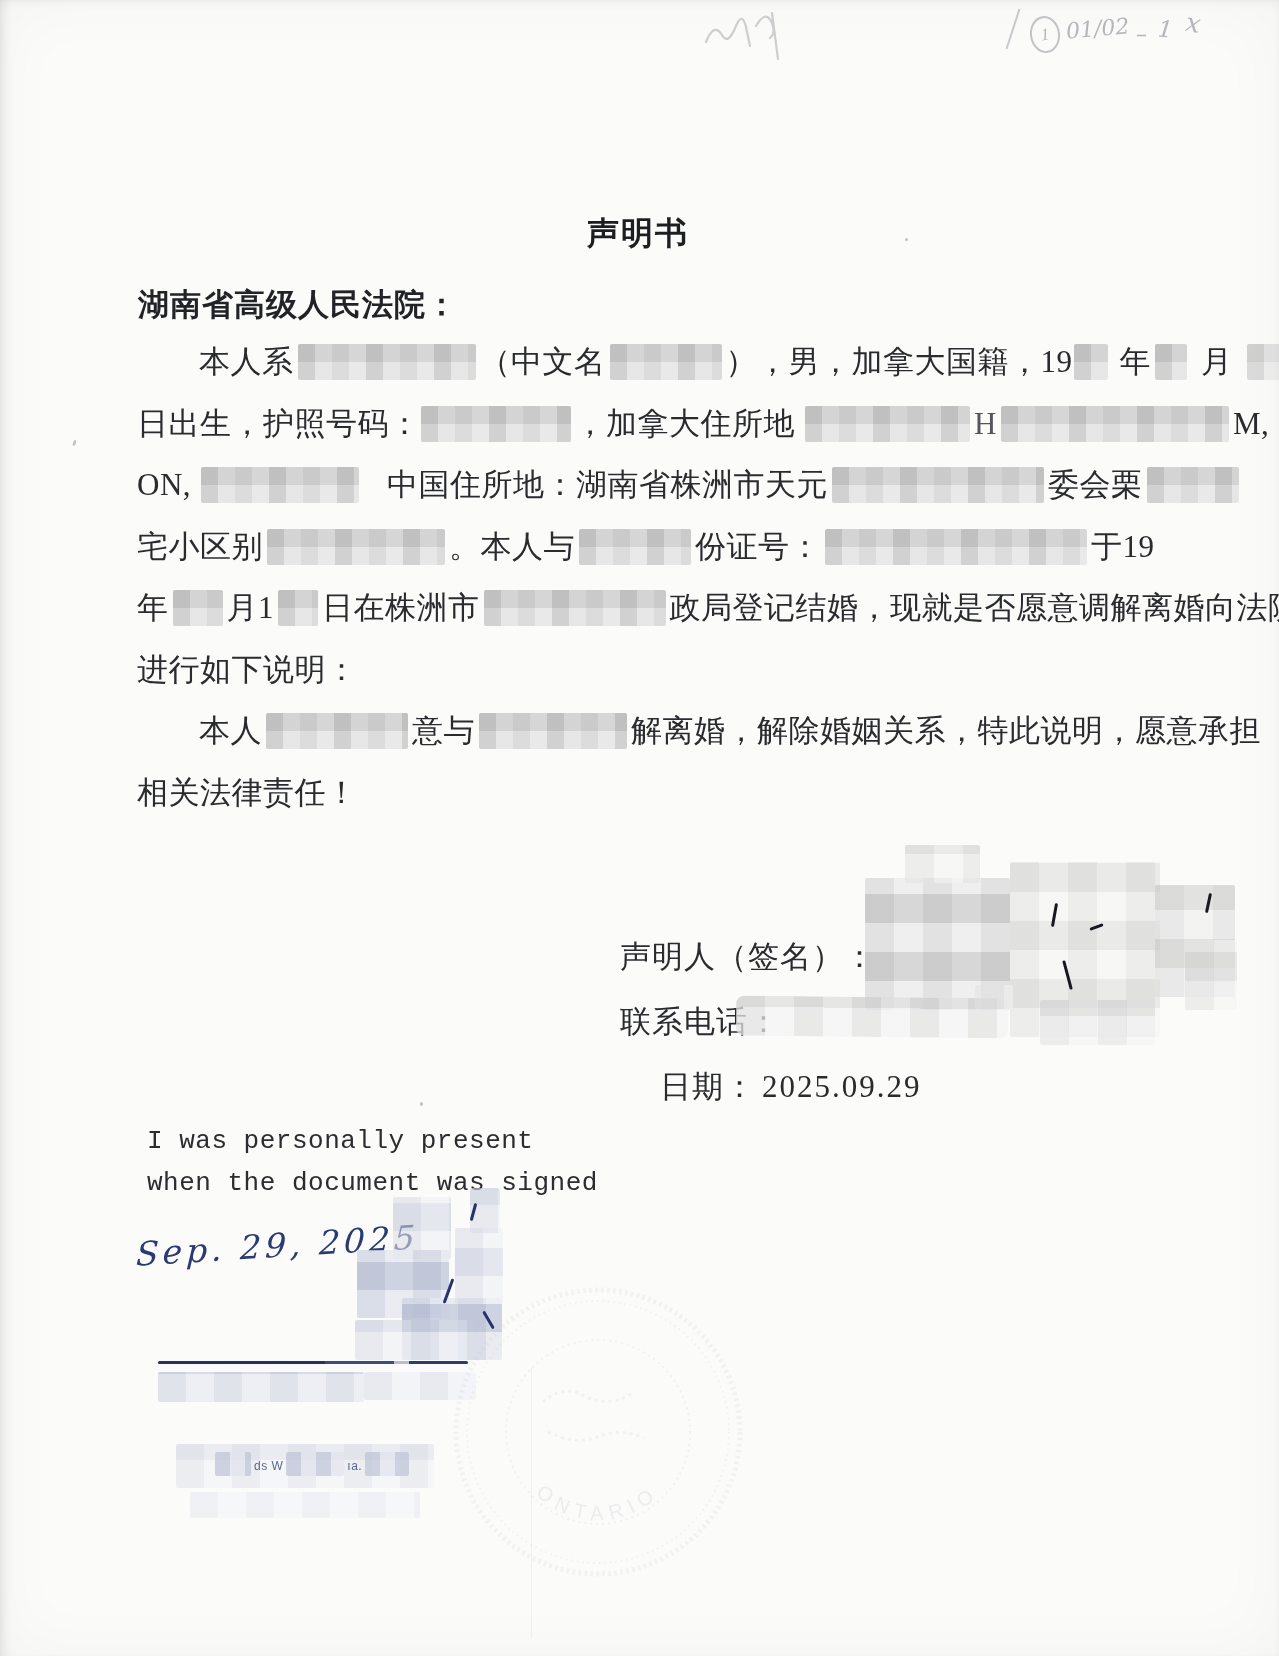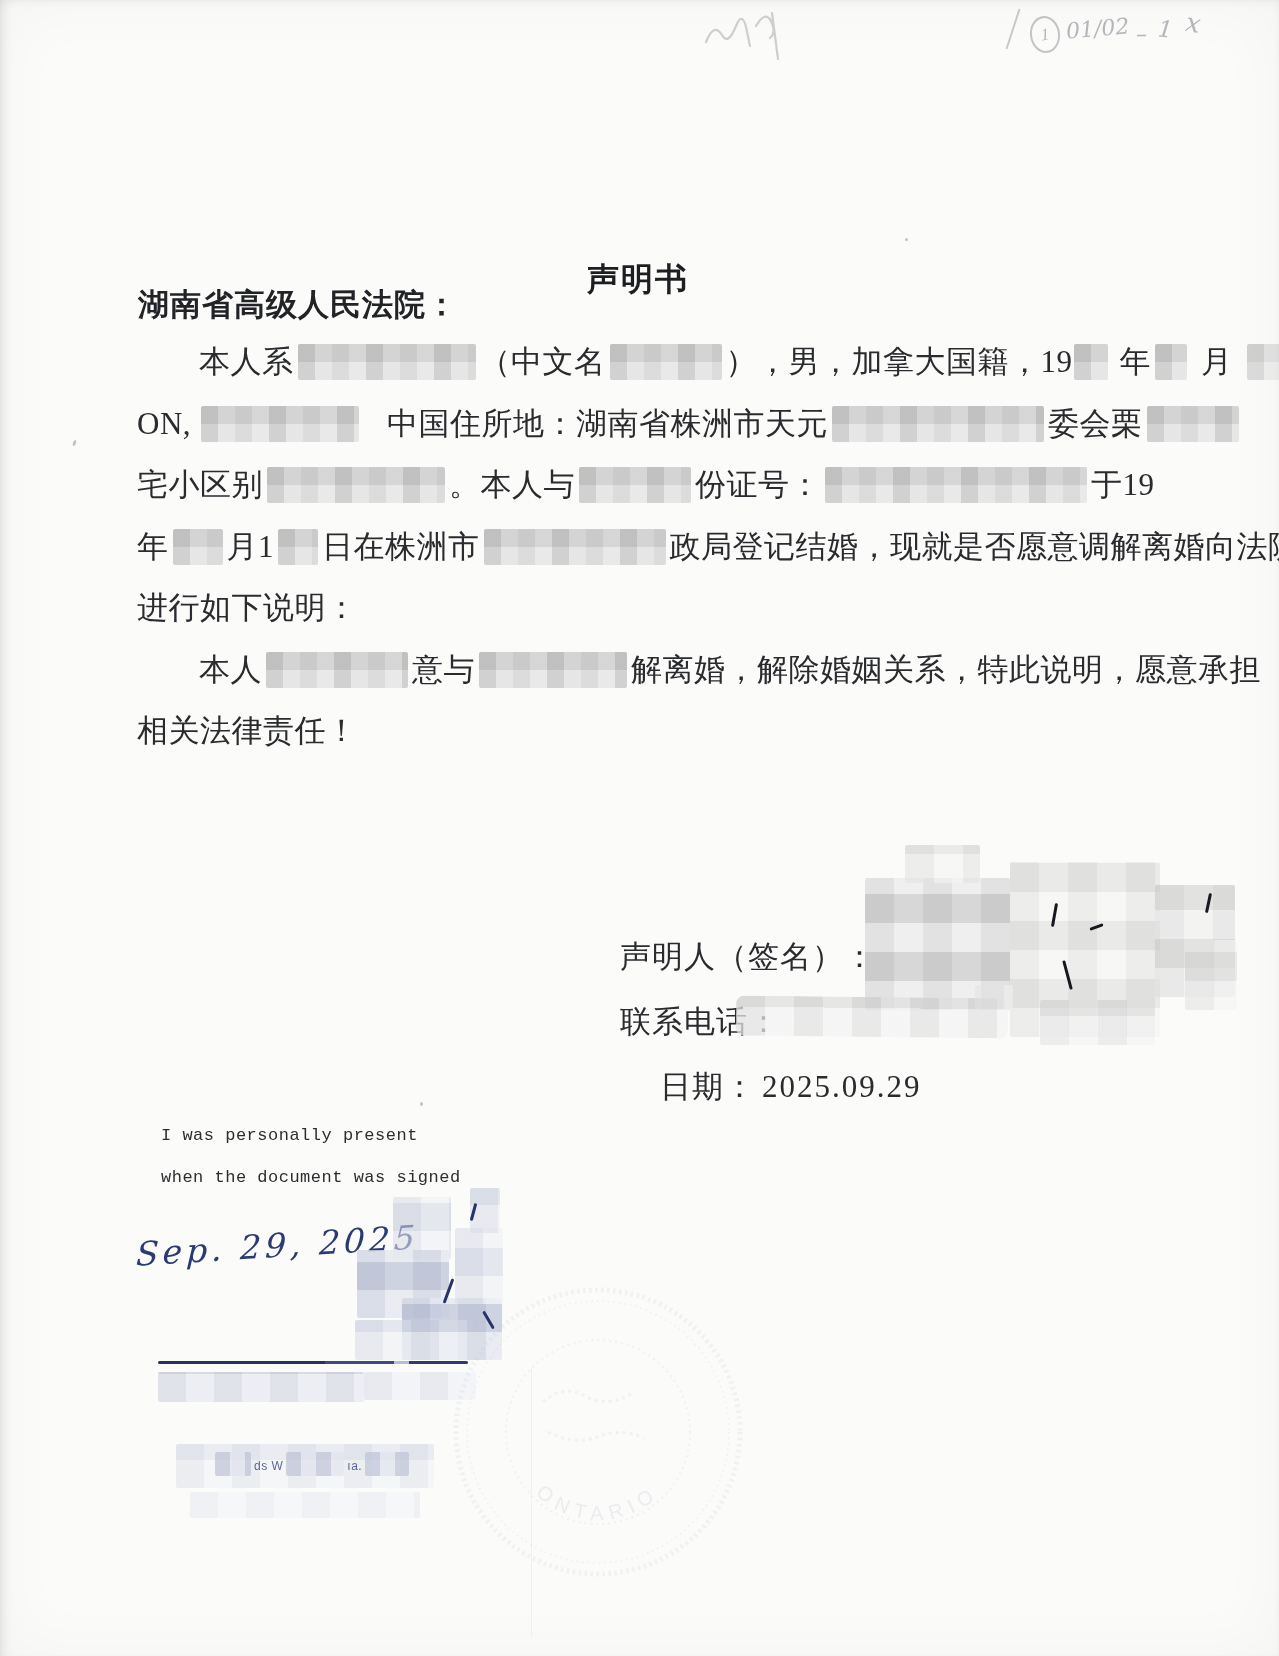--- a/index.html
+++ b/index.html
@@ -67,23 +67,23 @@
   }
   .stroke{position:absolute;width:3px;background:#181821;border-radius:2px;}
   .strokeb{position:absolute;width:3px;background:#27336b;border-radius:2px;}
 
   
   .rlab{position:absolute;left:620px;font-size:31px;letter-spacing:1px;color:#2a2b2f;white-space:nowrap;}
   .rlab .val{margin-left:6px;letter-spacing:2px;}
 
   
   .att{
-    position:absolute;left:161px;
+    position:absolute;left:147px;
     font-family:"Liberation Mono","DejaVu Sans Mono",monospace;
-    font-size:17px;color:#2c2d31;letter-spacing:.5px;white-space:nowrap;
+    font-size:26px;color:#2c2d31;letter-spacing:.5px;white-space:nowrap;
   }
   .hand{
     position:absolute;left:136px;top:1226px;
     font-family:"DejaVu Serif",serif;font-style:italic;
     font-size:33px;color:#2c3a74;letter-spacing:4px;
     transform:rotate(-3.5deg) skewX(-6deg);white-space:nowrap;
   }
   .sigline{
     position:absolute;left:158px;top:1361px;width:310px;height:3px;border-radius:2px;
     background:linear-gradient(90deg,#27335f 0 54%,#3c4b82 54% 76%,rgba(60,75,130,.35) 76% 81%,#2d3c70 81% 100%);
@@ -122,26 +122,29 @@
   </svg>
   <div class="pc-slash" style="left:1012px;top:8px;"></div>
   <div class="pc-circle" style="left:1030px;top:16px;">
     <span>1</span>
   </div>
   <div class="pc" style="left:1066px;top:16px;font-size:22px;transform:rotate(-5deg);">01/02</div>
   <div class="pc" style="left:1136px;top:22px;font-size:22px;">–</div>
   <div class="pc" style="left:1158px;top:16px;font-size:23px;transform:rotate(6deg);">1</div>
   <div class="pc" style="left:1186px;top:8px;font-size:26px;transform:rotate(10deg);">x</div>
 
-  <div class="abs title" style="left:587px;top:212px;margin-top:46px;">声明书</div>
+  <div class="abs title" style="left:587px;top:212px;">声明书</div>
   <div class="abs salutation" style="left:138px;top:284px;">湖南省高级人民法院：</div>
 
   <div class="body-lines">
     <div class="bline">
       <span class="ind"></span><span class="seg">本人系</span><span class="rd" style="width:178px"></span><span class="seg">（中文名</span><span class="rd" style="width:112px"></span><span class="seg">），男，加拿大国籍，19</span><span class="rd" style="width:34px;margin-left:1px;"></span><span class="seg" style="margin-left:8px">年</span><span class="rd" style="width:32px"></span><span class="seg" style="margin-left:10px">月</span><span class="rd lt" style="width:46px;margin-left:14px;"></span>
+    </div>
+    <div class="bline">
+      <span class="seg">日出生，护照号码：</span><span class="rd" style="width:150px;margin-left:0;"></span><span class="seg">，加拿大住所地</span><span class="rd" style="width:165px;margin-left:10px;"></span><span class="seg" style="color:#55565c">H</span><span class="rd" style="width:228px"></span><span class="seg">M,</span>
     </div>
     <div class="bline">
       <span class="seg">ON,</span><span class="rd" style="width:158px;margin-left:10px;"></span><span class="seg" style="margin-left:24px">中国住所地：湖南省株洲市天元</span><span class="rd" style="width:212px"></span><span class="seg">委会栗</span><span class="rd" style="width:92px"></span>
     </div>
     <div class="bline">
       <span class="seg">宅小区别</span><span class="rd" style="width:178px"></span><span class="seg">。本人与</span><span class="rd" style="width:112px"></span><span class="seg">份证号：</span><span class="rd" style="width:262px"></span><span class="seg">于19</span>
     </div>
     <div class="bline">
       <span class="seg">年</span><span class="rd" style="width:50px"></span><span class="seg">月1</span><span class="rd" style="width:40px"></span><span class="seg">日在株洲市</span><span class="rd" style="width:182px"></span><span class="seg">政局登记结婚，现就是否愿意调解离婚向法院</span>
     </div>

